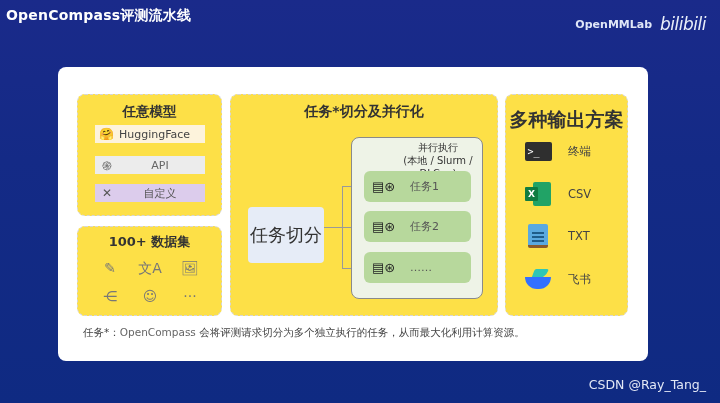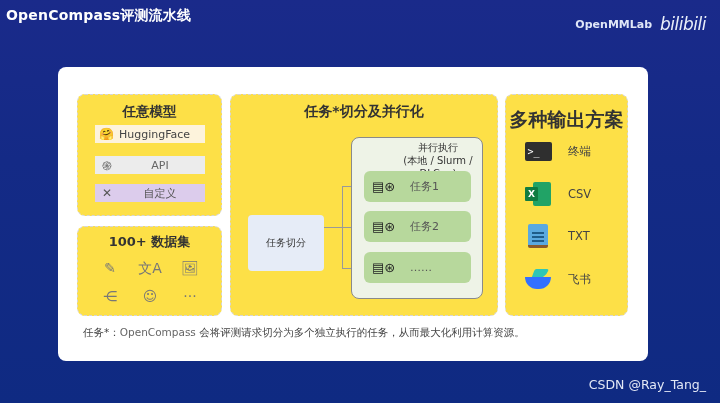--- a/index.html
+++ b/index.html
@@ -42,24 +42,24 @@
   .p-data .panel-title { margin-top: 6px; font-size: 13px; }
   .data-grid {
     position: absolute; left: 12px; top: 32px; width: 120px;
     display: grid; grid-template-columns: repeat(3, 1fr); row-gap: 10px;
   }
   .data-grid .di { text-align: center; color: #777; font-size: 14px; height: 18px; line-height: 18px; }
   
   .p-task { left: 172px; top: 27px; width: 268px; height: 222px; }
   .p-task .panel-title { margin-top: 8px; font-size: 14px; }
   .split-box {
-    position: absolute; left: 17px; top: 120px; width: 76px; height: 56px;
+    position: absolute; left: 17px; top: 112px; width: 76px; height: 56px;
     background: #e6ecf7; border-radius: 4px;
     display: flex; align-items: center; justify-content: center;
-    font-size: 10px; color: #333;
+    font-size: 18px; color: #333;
   }
   .parallel {
     position: absolute; left: 120px; top: 42px; width: 132px; height: 162px;
     background: #eef3e7; border: 1.5px solid #8a8a8a; border-radius: 8px; padding-left: 42px;
   }
   .parallel .ph { text-align: center; font-size: 10px; color: #333; line-height: 13px; margin-top: 3px; }
   .job {
     position: absolute; left: 12px; width: 107px; height: 31px;
     background: #b7d89c; border-radius: 6px;
     display: flex; align-items: center; font-size: 11px; color: #555;

